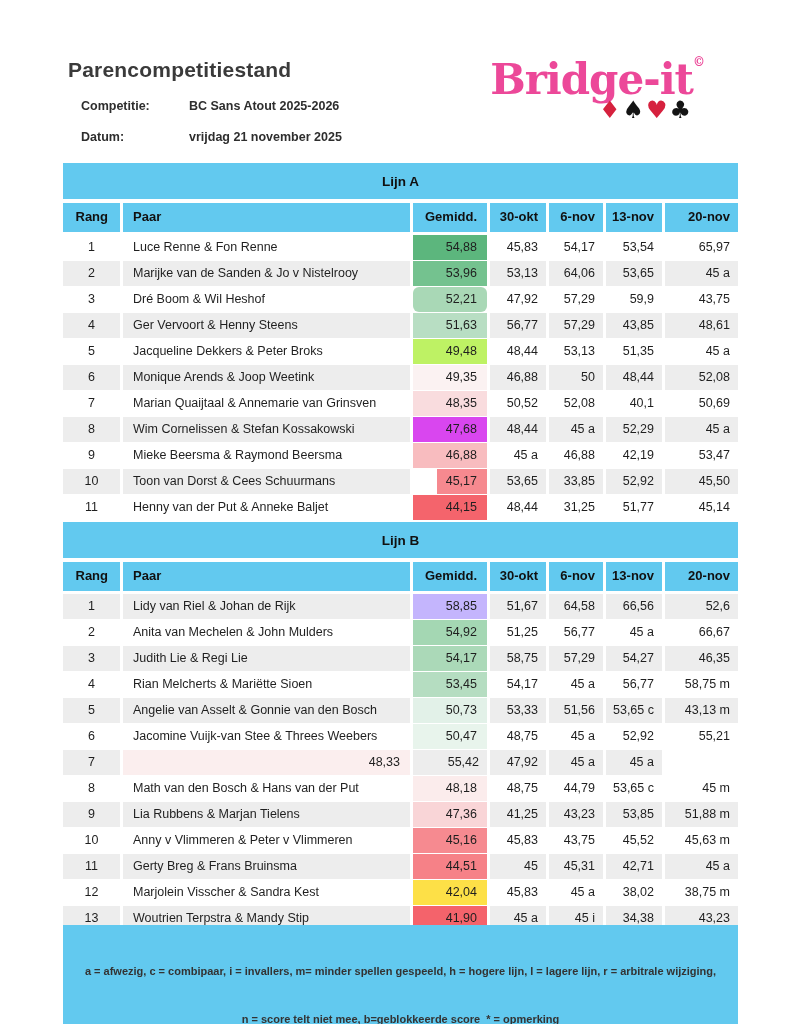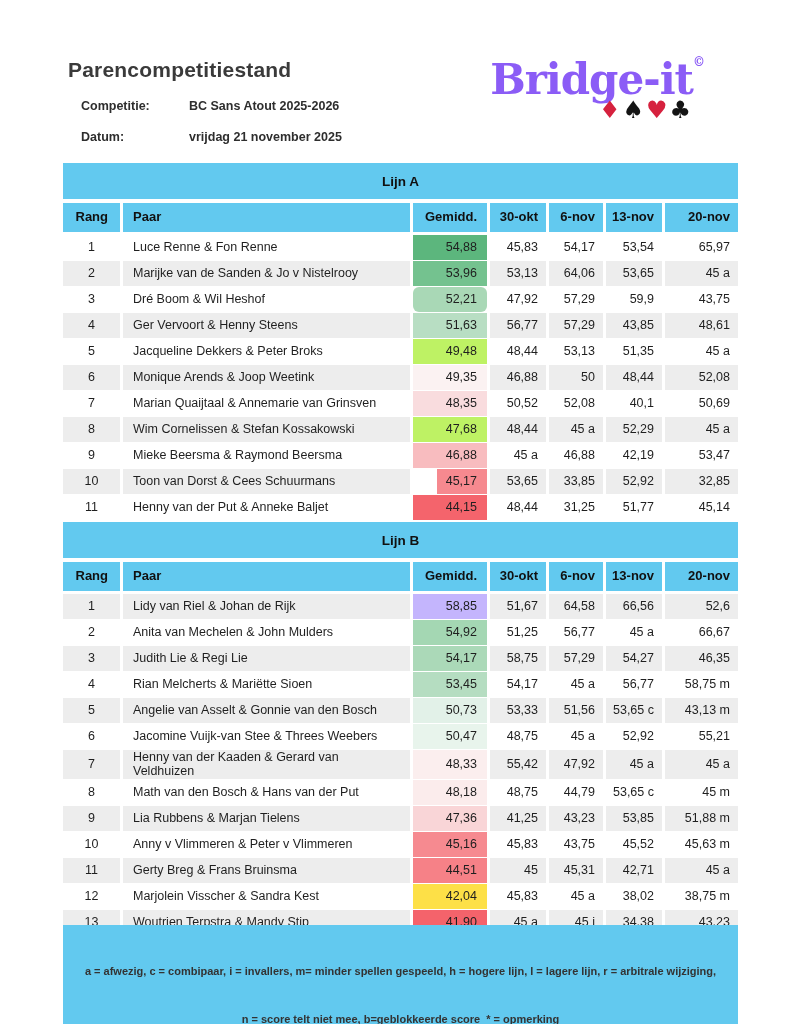--- a/index.html
+++ b/index.html
@@ -7,21 +7,21 @@
   .page{position:relative;width:803px;height:1024px;background:#ffffff;overflow:hidden;}
 
   
   .page-title{position:absolute;left:68px;top:58px;margin:0;font-size:21px;font-weight:bold;color:#3a3a3a;letter-spacing:0.2px;}
   .meta-row{position:absolute;left:81px;display:flex;font-size:12.5px;font-weight:bold;color:#2e2e2e;}
   .meta-row.competitie{top:99px;}
   .meta-row.datum{top:130px;}
   .meta-label{width:108px;}
 
   .logo{position:absolute;left:450px;top:56px;width:255px;text-align:right;}
-  .logo-text{font-family:"DejaVu Serif",serif;font-weight:bold;font-size:42px;line-height:1;color:#8b5cf6;letter-spacing:-1px;}
+  .logo-text{font-family:"DejaVu Serif",serif;font-weight:bold;font-size:42px;line-height:1;color:#ec4899;letter-spacing:-1px;}
   .logo-text sup{font-size:12px;vertical-align:28px;letter-spacing:0;}
   .logo-suits{margin-top:-3px;padding-right:12px;font-size:24px;line-height:1;letter-spacing:2px;font-family:"DejaVu Sans",sans-serif;}
 
   
   #tables{position:absolute;left:63px;top:163px;width:675px;}
   .lijn-bar{height:36px;margin-bottom:4px;background:var(--blue,#62c9ef);display:flex;align-items:center;justify-content:center;
             font-size:13.5px;font-weight:bold;color:#111;}
   .trow{display:grid;grid-template-columns:57px 287px 74px 56px 54px 56px 73px;column-gap:3px;min-height:25px;margin-bottom:1px;}
   .trow.head{min-height:29px;margin-bottom:3px;}
   .cell{display:flex;align-items:center;font-size:12.5px;color:#1f1f1f;line-height:1.15;}
@@ -131,21 +131,21 @@
           <div class="cell c1">Marian Quaijtaal &amp; Annemarie van Grinsven</div>
           <div class="cell c2" style="background: rgb(249, 220, 222);">48,35</div>
           <div class="cell c3">50,52</div>
           <div class="cell c4">52,08</div>
           <div class="cell c5">40,1</div>
           <div class="cell c6">50,69</div>
         </div>
         <div class="trow shaded">
           <div class="cell c0">8</div>
           <div class="cell c1">Wim Cornelissen &amp; Stefan Kossakowski</div>
-          <div class="cell c2" style="background: #bef264;">47,68</div>
+          <div class="cell c2" style="background: #d946ef;">47,68</div>
           <div class="cell c3">48,44</div>
           <div class="cell c4">45 a</div>
           <div class="cell c5">52,29</div>
           <div class="cell c6">45 a</div>
         </div>
         <div class="trow">
           <div class="cell c0">9</div>
           <div class="cell c1">Mieke Beersma &amp; Raymond Beersma</div>
           <div class="cell c2" style="background: rgb(248, 188, 191);">46,88</div>
           <div class="cell c3">45 a</div>
@@ -153,21 +153,21 @@
           <div class="cell c5">42,19</div>
           <div class="cell c6">53,47</div>
         </div>
         <div class="trow shaded">
           <div class="cell c0">10</div>
           <div class="cell c1">Toon van Dorst &amp; Cees Schuurmans</div>
           <div class="cell c2" style="background: rgb(246, 137, 143); margin-left: 24px;">45,17</div>
           <div class="cell c3">53,65</div>
           <div class="cell c4">33,85</div>
           <div class="cell c5">52,92</div>
-          <div class="cell c6">32,85</div>
+          <div class="cell c6">45,50</div>
         </div>
         <div class="trow">
           <div class="cell c0">11</div>
           <div class="cell c1">Henny van der Put &amp; Anneke Baljet</div>
           <div class="cell c2" style="background: rgb(244, 100, 108);">44,15</div>
           <div class="cell c3">48,44</div>
           <div class="cell c4">31,25</div>
           <div class="cell c5">51,77</div>
           <div class="cell c6">45,14</div>
         </div>
@@ -232,22 +232,20 @@
           <div class="cell c0">6</div>
           <div class="cell c1">Jacomine Vuijk-van Stee &amp; Threes Weebers</div>
           <div class="cell c2" style="background: rgb(232, 244, 236);">50,47</div>
           <div class="cell c3">48,75</div>
           <div class="cell c4">45 a</div>
           <div class="cell c5">52,92</div>
           <div class="cell c6">55,21</div>
         </div>
         <div class="trow shaded">
           <div class="cell c0">7</div>
-          <div class="cell c1">Henny van der Kaaden &amp; Gerard van
-Veldhuizen</div>
           <div class="cell c2" style="background: rgb(251, 238, 238);">48,33</div>
           <div class="cell c3">55,42</div>
           <div class="cell c4">47,92</div>
           <div class="cell c5">45 a</div>
           <div class="cell c6">45 a</div>
         </div>
         <div class="trow">
           <div class="cell c0">8</div>
           <div class="cell c1">Math van den Bosch &amp; Hans van der Put</div>
           <div class="cell c2" style="background: rgb(251, 236, 236);">48,18</div>

